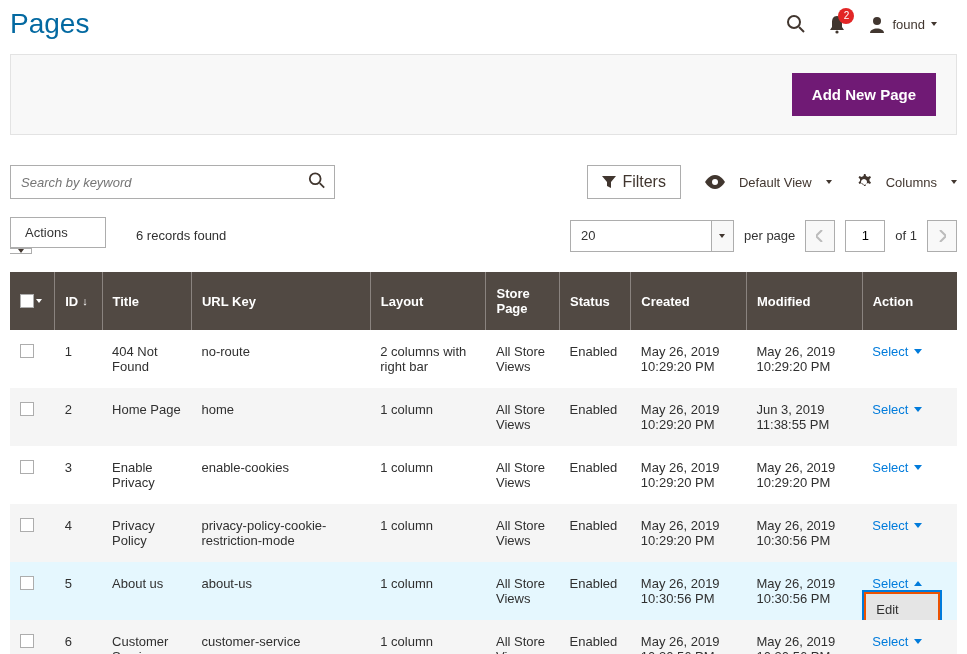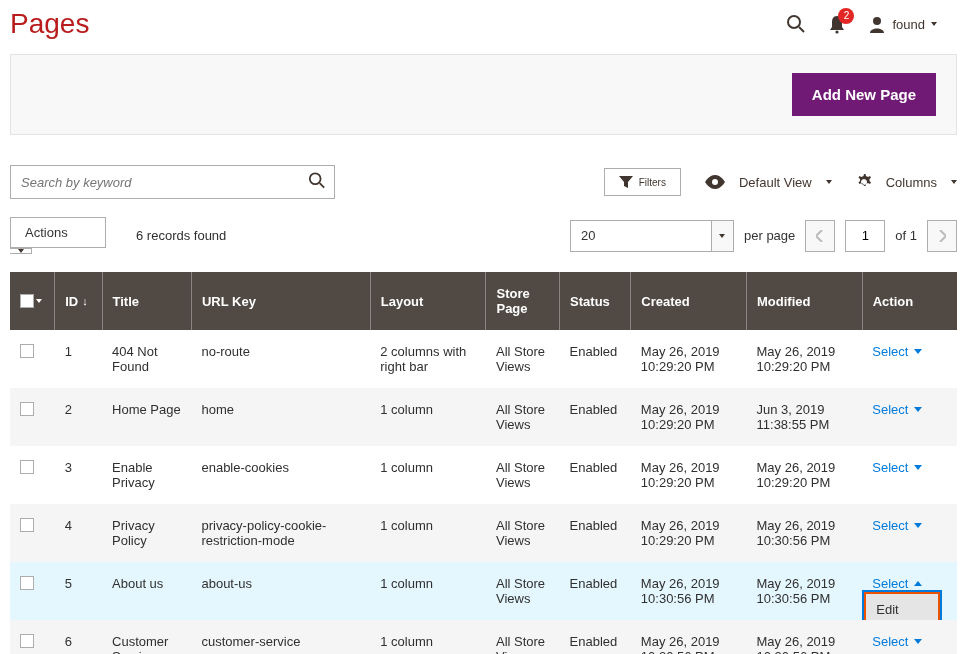--- a/index.html
+++ b/index.html
@@ -12,21 +12,21 @@
     width: 967px;
   }
   .page-header {
     display: flex;
     align-items: center;
     padding: 8px 30px 8px 10px;
   }
   .page-title {
     font-size: 28px;
     font-weight: 400;
-    color: #b91c1c;
+    color: #0369a1;
     flex: 1;
   }
   .header-tools { display: flex; align-items: center; gap: 22px; }
   .icon-btn { cursor: pointer; display:flex; align-items:center; position:relative; }
   .badge {
     position: absolute; top: -6px; right: -8px;
     background: #e22626; color:#fff; border-radius: 9px;
     min-width: 16px; height:16px; font-size:10px; line-height:16px;
     text-align:center; padding:0 3px;
   }
@@ -64,21 +64,21 @@
     border:none; outline:none; width: 100%;
     padding: 0 34px 0 10px; font-size: 13px;
     font-style: italic; color: #303030;
     height:100%; background:transparent;
   }
   .search-icon { position:absolute; right:8px; top:50%; transform:translateY(-50%); }
   .tool-group { display:flex; align-items:center; gap: 24px; color:#41362f; }
   .filter-btn {
     border:1px solid #adadad; background:#fff;
     padding: 7px 14px; display:flex; align-items:center; gap:6px;
-    cursor:pointer; font-size:10px;
+    cursor:pointer; font-size:16px;
   }
   .tool-link { display:flex; align-items:center; gap:14px; cursor:pointer; font-size:13px;justify-content:center;}
   .caret-dn { width:0;height:0;border-left:4px solid transparent;border-right:4px solid transparent;border-top:5px solid #41362f; display:inline-block;}
   .caret-dn.sm { border-left-width:3px; border-right-width:3px; border-top-width:4px;}
   .caret-up { width:0;height:0;border-left:4px solid transparent;border-right:4px solid transparent;border-bottom:5px solid #007bdb; display:inline-block;}
   .controls-row {
     margin: 18px 10px 0;
     display:flex; align-items:center; justify-content:space-between;
   }
   .left-controls { display:flex; align-items:center; gap: 30px;}

